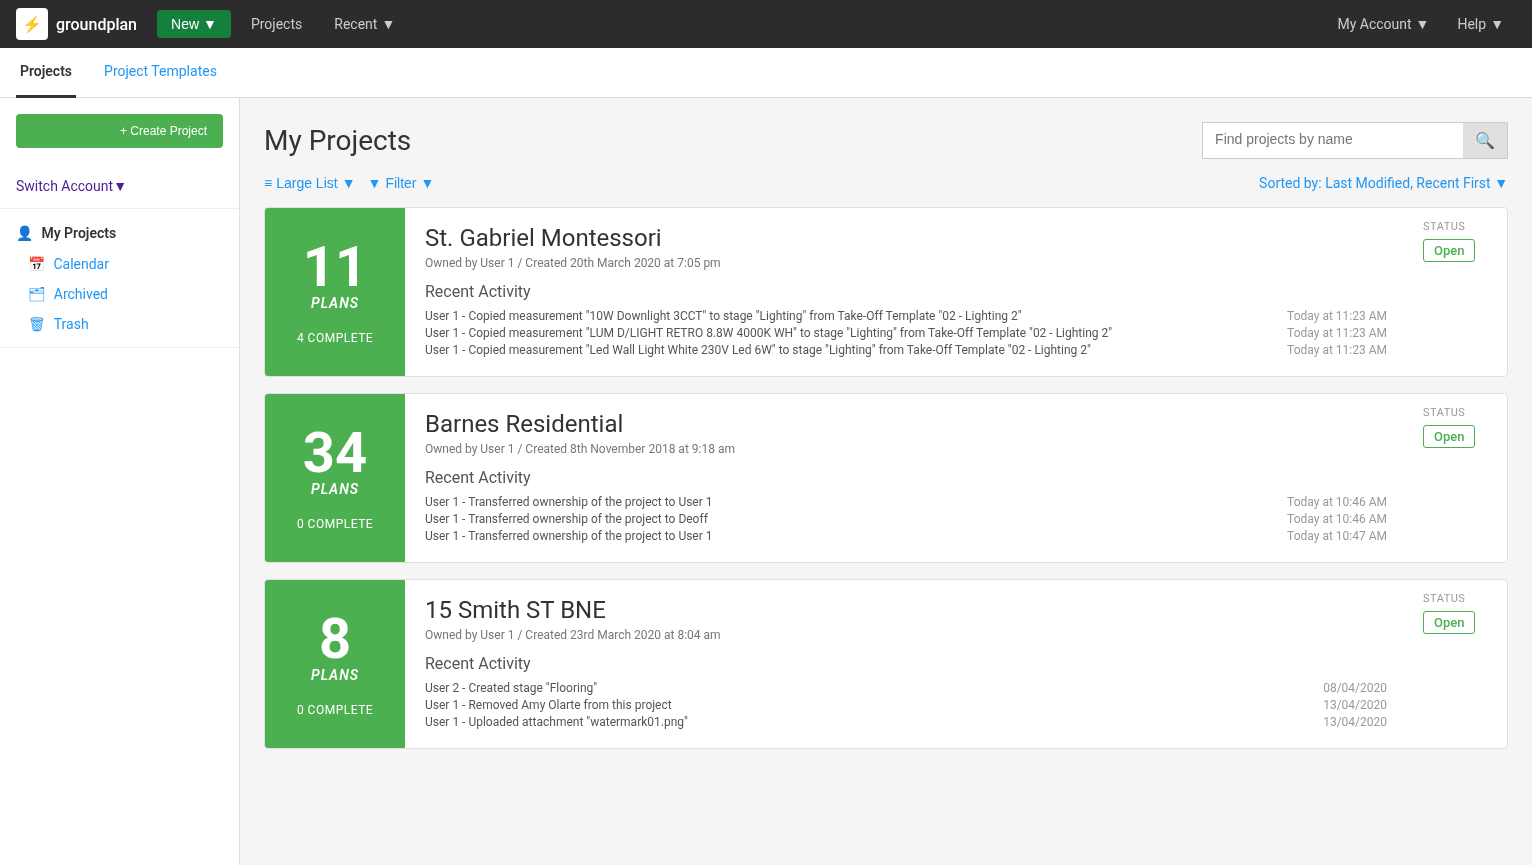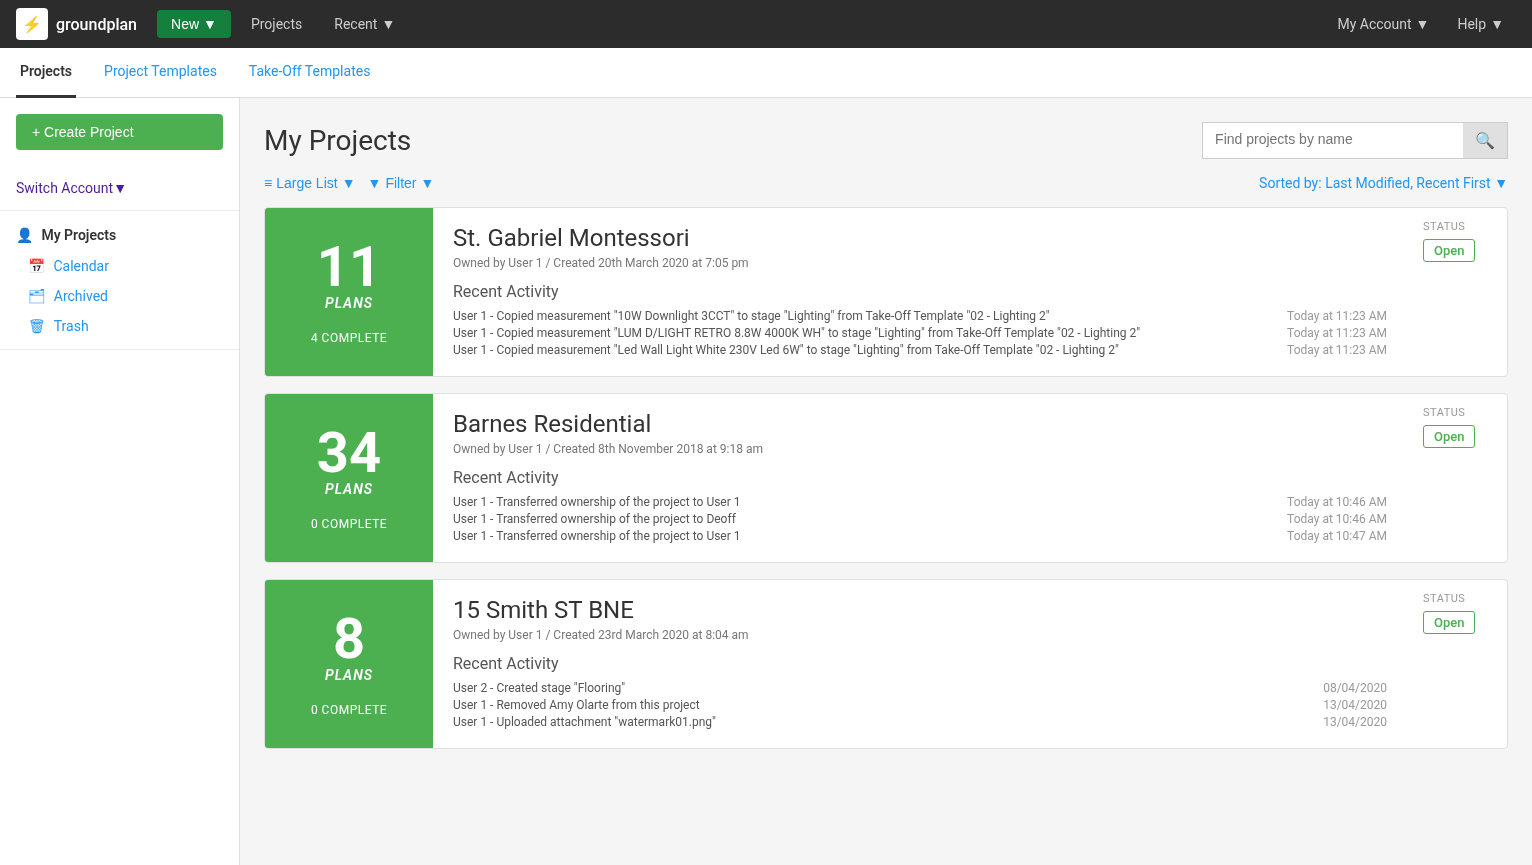--- a/index.html
+++ b/index.html
@@ -111,24 +111,24 @@
     }
     .sidebar-create-btn {
       display: block;
       margin: 0 16px 16px;
       background: #4caf50;
       color: #fff;
       border: none;
       padding: 10px 16px;
       border-radius: 4px;
       cursor: pointer;
-      font-size: 14px;
+      font-size: 12px;
       font-weight: 500;
       width: calc(100% - 32px);
-      text-align: left;
+      text-align: right;
     }
     .sidebar-section {
       padding: 8px 0;
       border-bottom: 1px solid #eee;
     }
     .sidebar-switch {
       padding: 6px 16px;
       color: #4c1d95;
       cursor: pointer;
       font-size: 14px;
@@ -229,21 +229,21 @@
     
     .project-card {
       background: #fff;
       border: 1px solid #e0e0e0;
       border-radius: 4px;
       display: flex;
       margin-bottom: 16px;
       overflow: hidden;
     }
     .project-badge {
-      width: 168px;
+      width: 140px;
       min-height: 140px;
       background: #4caf50;
       display: flex;
       flex-direction: column;
       align-items: center;
       justify-content: center;
       color: #fff;
       flex-shrink: 0;
       padding: 12px;
     }
@@ -354,23 +354,20 @@
   </div>
 </nav>
 
 <div class="sub-nav">
   <a class="sub-nav-link active">
     <span>Projects</span>
   </a>
   <a class="sub-nav-link">
     <span>Project Templates</span>
   </a>
-  <a class="sub-nav-link">
-    <span>Take-Off Templates</span>
-  </a>
 </div>
 
 <div class="layout">
 
   <aside class="sidebar">
     <button class="sidebar-create-btn">+ Create Project</button>
 
     <div class="sidebar-section">
       <div class="sidebar-switch">
         <span>Switch Account</span>

